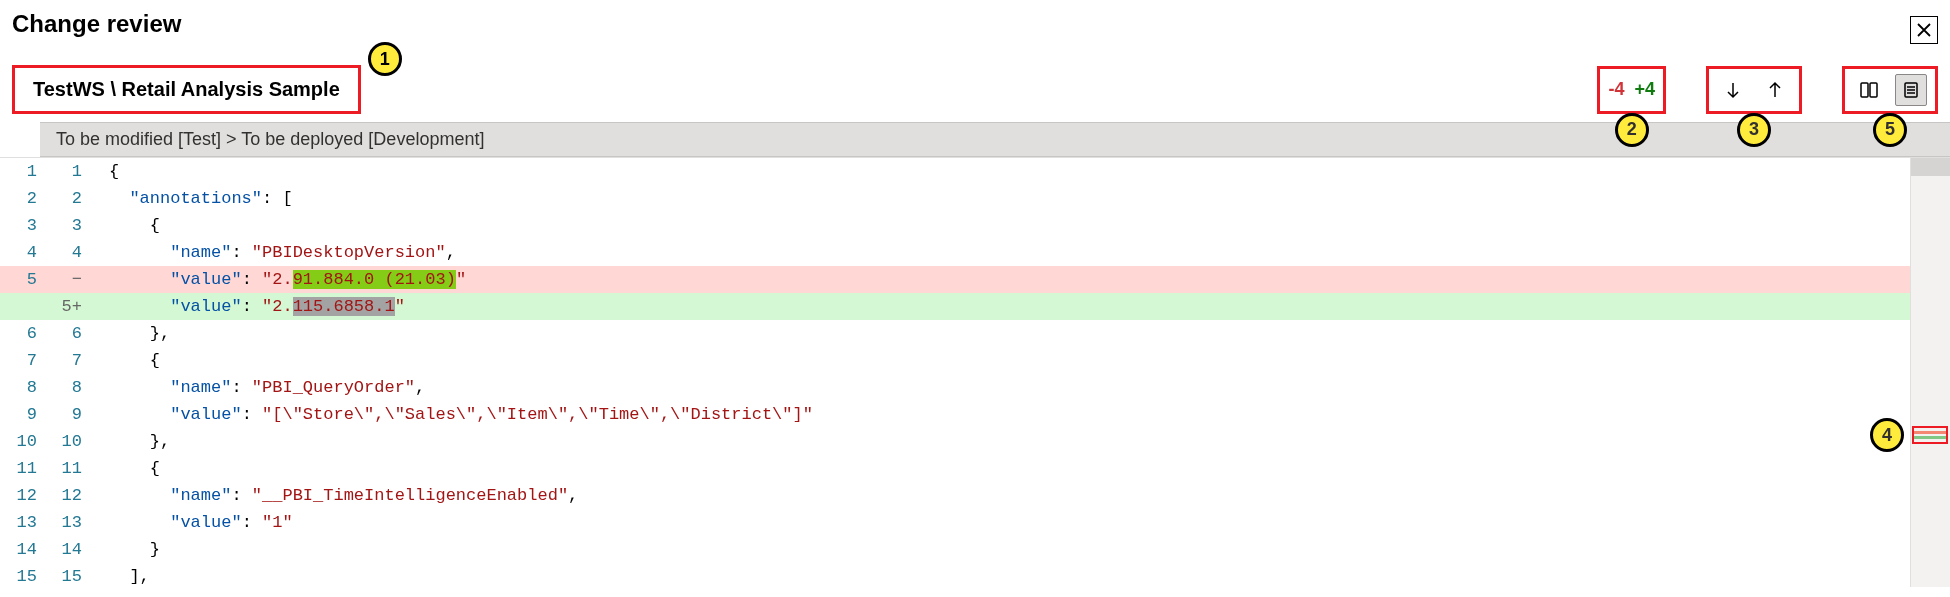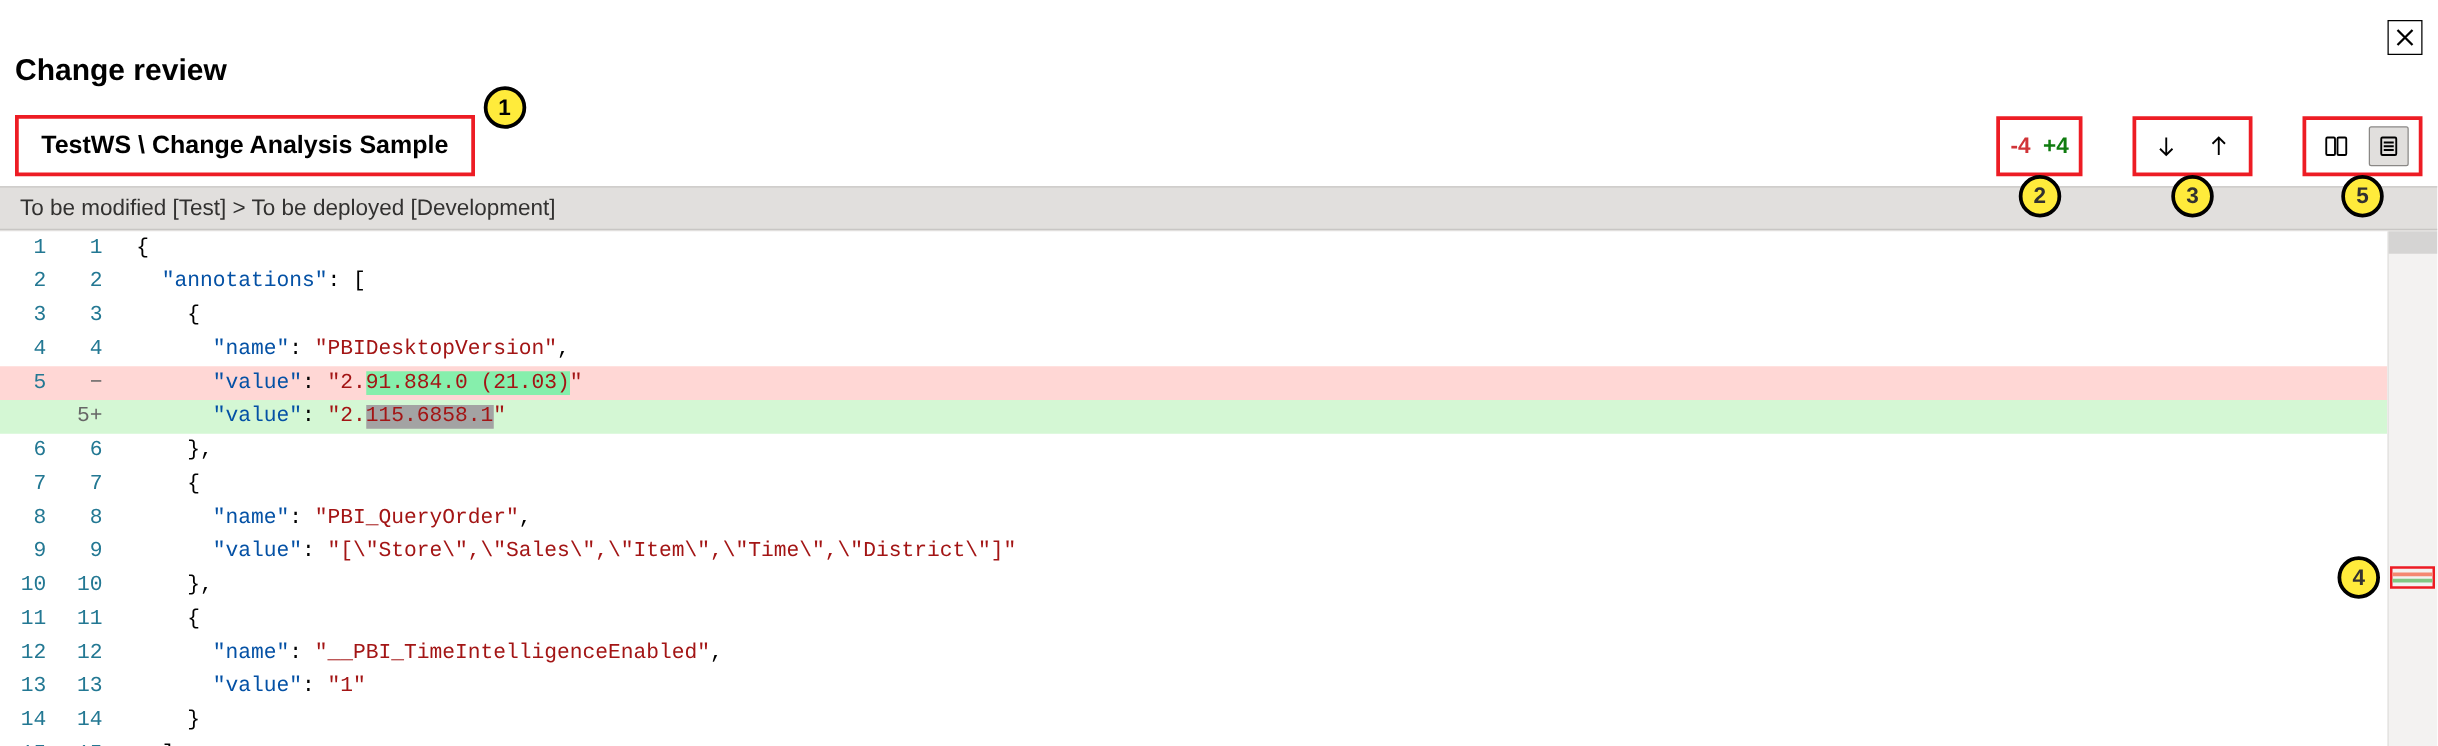--- a/index.html
+++ b/index.html
@@ -15,21 +15,20 @@
     .header {
       display: flex;
       justify-content: space-between;
       align-items: flex-start;
       padding: 10px 12px 15px 12px;
     }
     .header-title {
       font-size: 24px;
       font-weight: 600;
       color: #000;
-      margin-top: 33px;
     }
     .close-btn {
       border: 1.5px solid #000;
       width: 28px;
       height: 28px;
       display: flex;
       align-items: center;
       justify-content: center;
       cursor: pointer;
       font-size: 18px;
@@ -96,20 +95,21 @@
       justify-content: center;
       z-index: 10;
     }
     .pathbar {
       background: #e1dfdd;
       border-top: 1px solid #c8c6c4;
       border-bottom: 1px solid #c8c6c4;
       padding: 6px 16px;
       font-size: 18px;
       color: #323130;
+      margin-left: 40px;
     }
     .diff-region {
       display: flex;
       position: relative;
       border-top: 1px solid #e1dfdd;
       height: 430px;
     }
     .diff-body {
       flex: 1;
       font-family: Consolas, "Courier New", monospace;
@@ -149,21 +149,21 @@
       white-space: pre;
       padding-left: 4px;
     }
     .line-removed { background: #ffd7d5; }
     .line-removed .ln:nth-child(2) { color: #666; }
     .line-added { background: #d4f7d4; }
     .line-added .ln:nth-child(1) { color: transparent; }
     .tok-key { color: #0451a5; }
     .tok-str { color: #a31515; }
     .tok-punct { color: #000; }
-    .tok-hl-del { background: #86efac; }
+    .tok-hl-del { background: #84cc16; }
     .tok-hl-add { background: #a3a3a3; }
     .minimap {
       width: 40px;
       background: #f3f2f1;
       border-left: 1px solid #e1dfdd;
       position: relative;
     }
     .minimap .viewport-ind {
       position: absolute;
       top: 0;
@@ -201,21 +201,21 @@
   <div class="header-title">Change review</div>
   <div class="close-btn">
     <svg width="16" height="16" viewBox="0 0 16 16">
         <path d="M2 2 L14 14 M14 2 L2 14" stroke="#000" stroke-width="1.8"></path>
       </svg>
   </div>
 </div>
 
 <div class="toolbar-row">
   <div class="breadcrumb-box">
-    <span>TestWS \ Change Analysis Sample</span>
+    <span>TestWS \ Retail Analysis Sample</span>
     <div class="callout" style="top:-26px; right:-44px;">1</div>
   </div>
   <div class="right-controls">
     <div class="ctrl-group diffstat">
       <span class="removed">-4</span>
       <span class="added">+4</span>
       <div class="callout" style="bottom:-36px; left:50%; transform:translateX(-50%);">2</div>
     </div>
     <div class="ctrl-group">
       <div class="arrow-btn">

